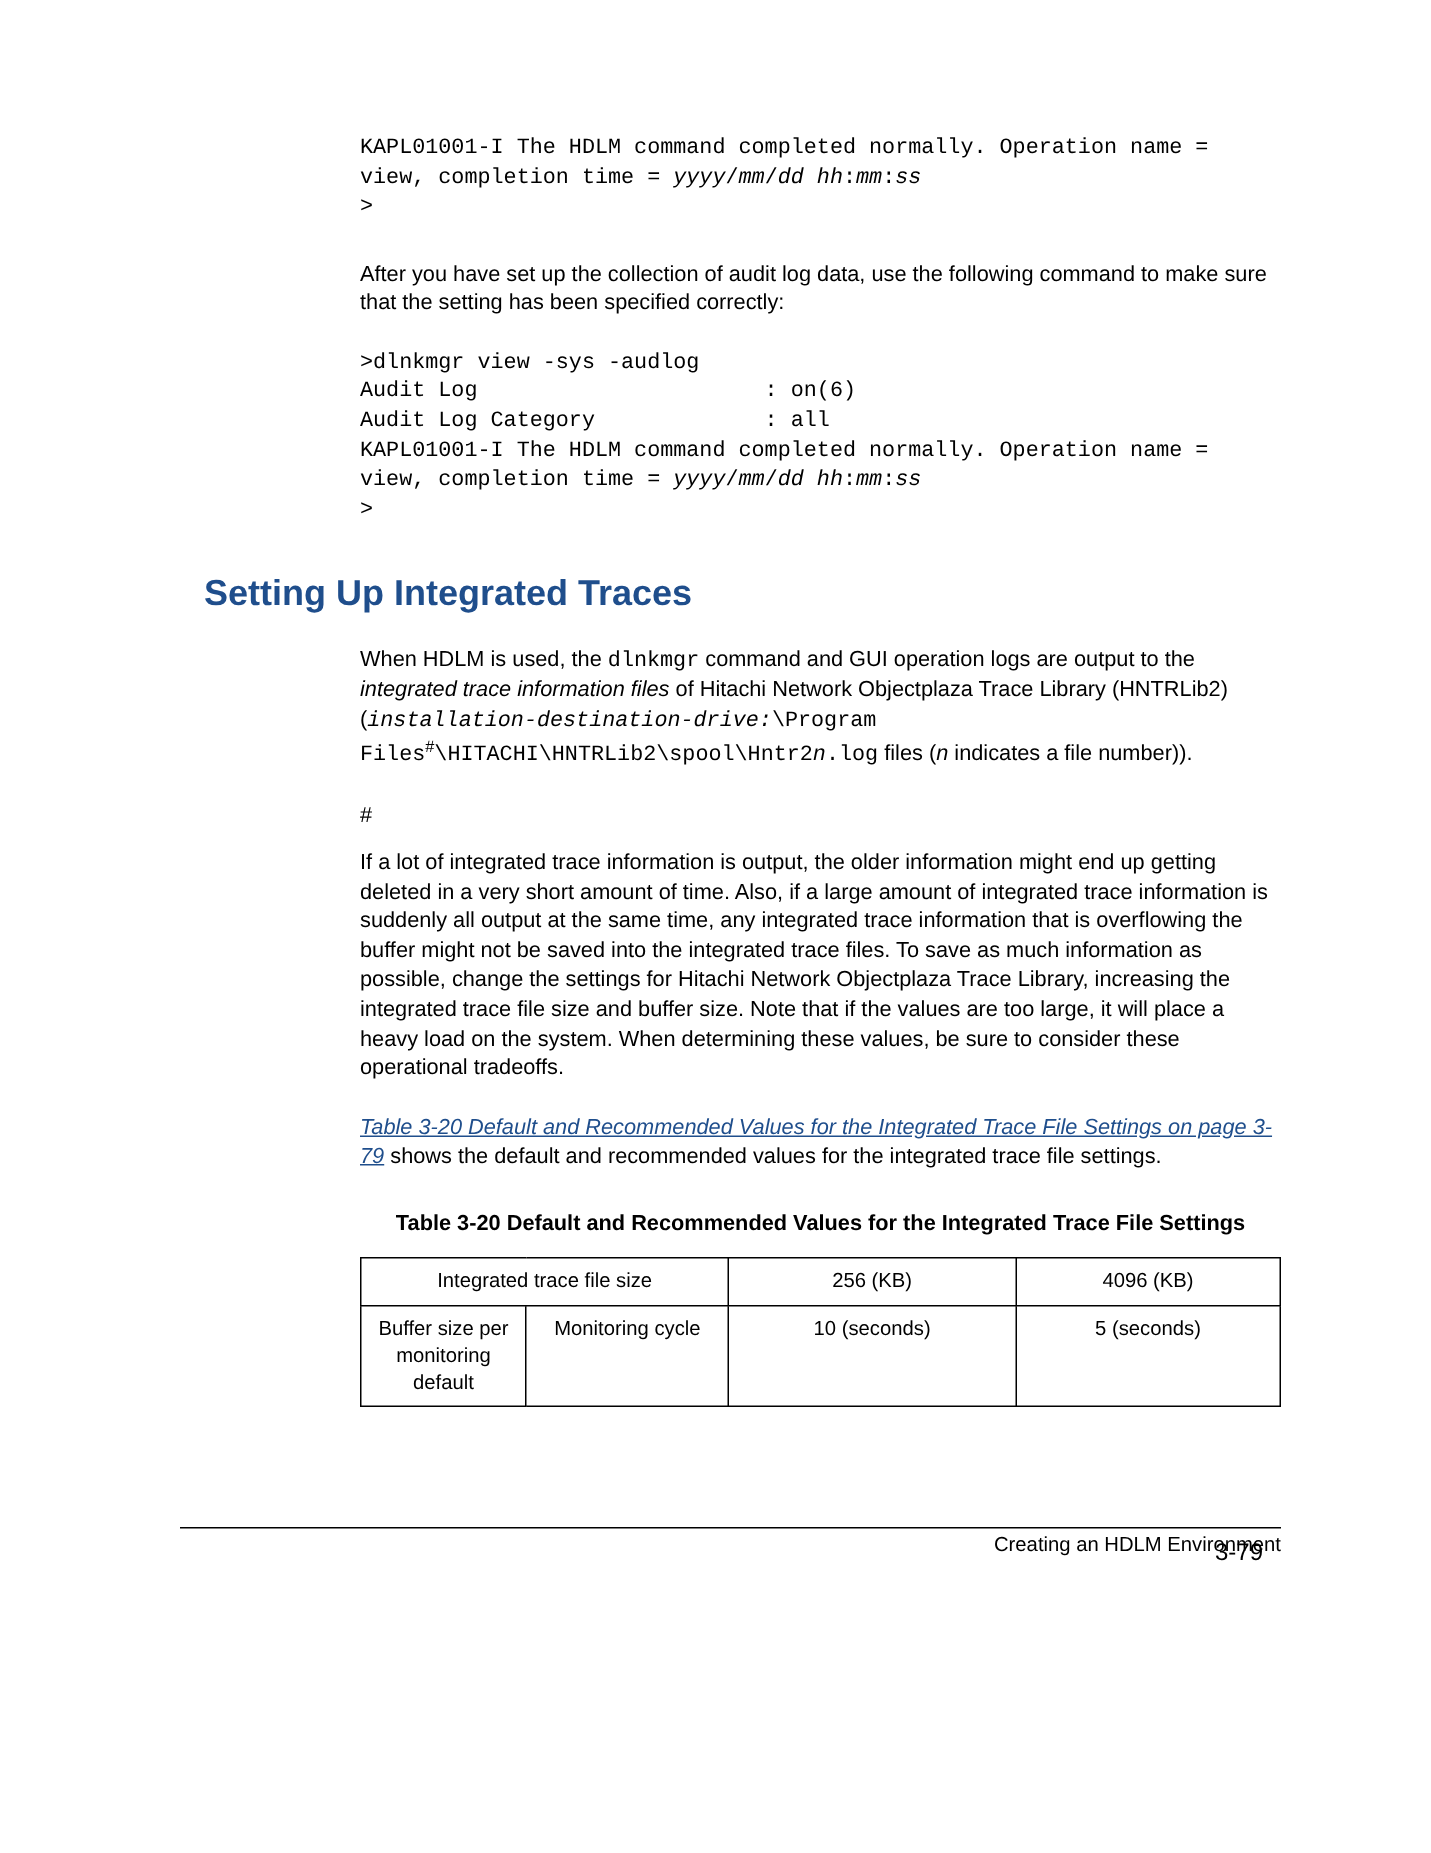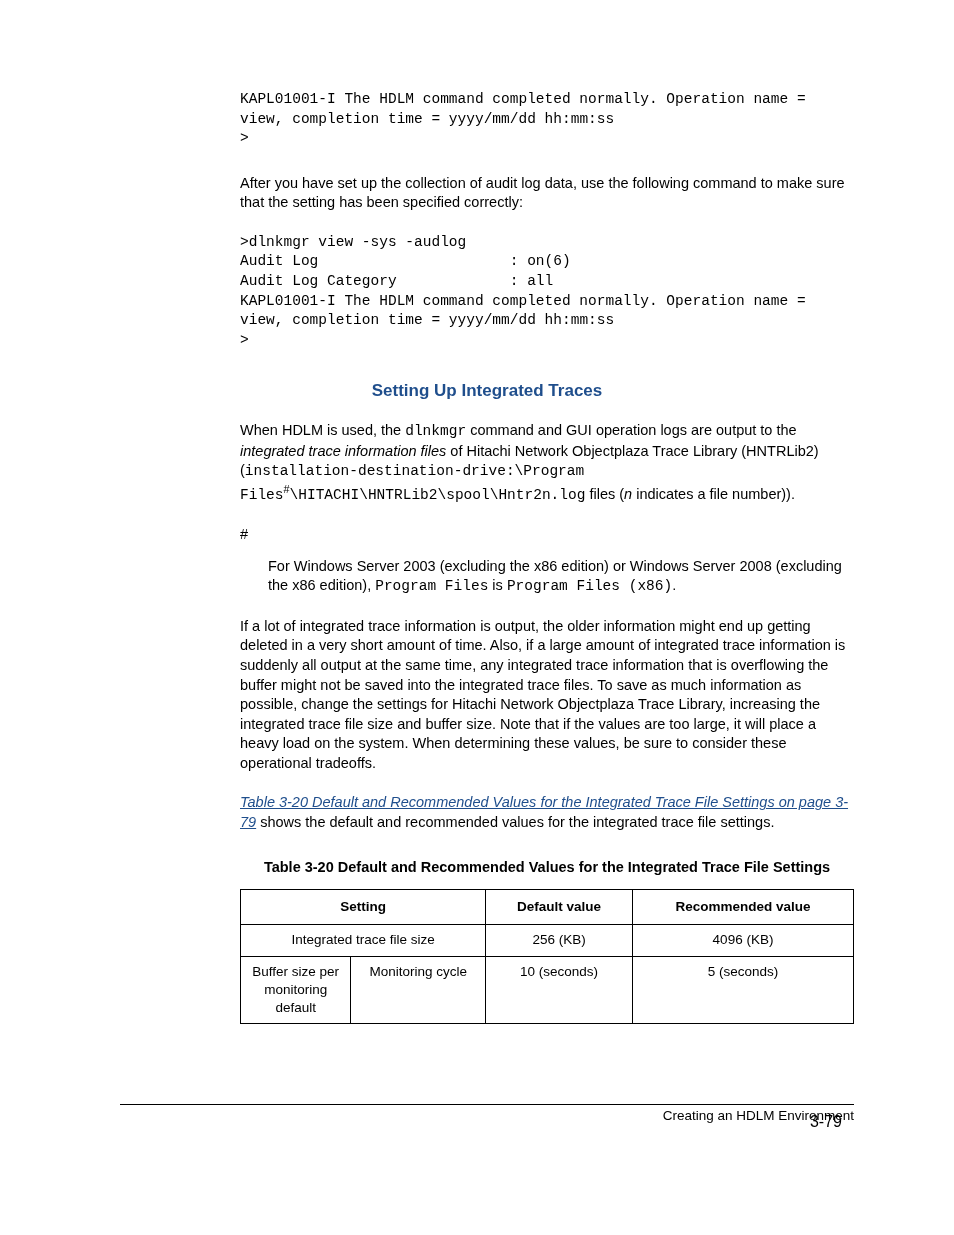--- a/index.html
+++ b/index.html
@@ -20,28 +20,28 @@
     font-family: "Courier New", monospace;
     font-size: 14.5px;
     white-space: pre;
     margin: 0 0 25px 0;
     line-height: 1.35;
   }
   .code-inline {
     font-family: "Courier New", monospace;
   }
   .code-italic {
+    font-style: italic;
   }
   h2 {
     color: #1f4e8c;
     font-family: Verdana, Arial, sans-serif;
     font-weight: bold;
-    font-size: 17px;
-    margin: 30px 0 18px 0;
-    text-align: center;
+    font-size: 24px;
+    margin: 30px 0 18px 16px;
   }
   p {
     margin: 12px 0 20px 0;
   }
   .hash-note {
     margin: 0 0 4px 0;
   }
   .hash-body {
     margin-left: 28px;
     margin-bottom: 20px;
@@ -115,39 +115,31 @@
 
 <h2>Setting Up Integrated Traces</h2>
 
 <div class="content-block">
 
 <p>
 <span>When HDLM is used, the </span><span class="code-inline">dlnkmgr</span><span> command and GUI operation logs are output to the </span><em>integrated trace information files</em><span> of Hitachi Network Objectplaza Trace Library (HNTRLib2) (</span><span class="code-inline code-italic">installation-destination-drive:</span><span class="code-inline">\Program Files</span><span class="sup">#</span><span class="code-inline">\HITACHI\HNTRLib2\spool\Hntr2</span><span class="code-inline code-italic">n</span><span class="code-inline">.log</span><span> files (</span><em>n</em><span> indicates a file number)).</span>
 </p>
 
 <p class="hash-note">#</p>
-<p class="hash-body">
-<span>For Windows Server 2003 (excluding the x86 edition) or Windows Server 2008 (excluding the x86 edition), </span><span class="code-inline">Program Files</span><span> is </span><span class="code-inline">Program Files (x86)</span><span>.</span>
-</p>
 
 <p>If a lot of integrated trace information is output, the older information might end up getting deleted in a very short amount of time. Also, if a large amount of integrated trace information is suddenly all output at the same time, any integrated trace information that is overflowing the buffer might not be saved into the integrated trace files. To save as much information as possible, change the settings for Hitachi Network Objectplaza Trace Library, increasing the integrated trace file size and buffer size. Note that if the values are too large, it will place a heavy load on the system. When determining these values, be sure to consider these operational tradeoffs.</p>
 
 <p>
 <a class="link">Table 3-20 Default and Recommended Values for the Integrated Trace File Settings on page 3-79</a><span> shows the default and recommended values for the integrated trace file settings.</span>
 </p>
 
 <p class="table-caption">Table 3-20 Default and Recommended Values for the Integrated Trace File Settings</p>
 
 <table>
   <tbody>
-        <tr>
-    <th colspan="2">Setting</th>
-    <th>Default value</th>
-    <th>Recommended value</th>
-  </tr>
   <tr>
     <td colspan="2">Integrated trace file size</td>
     <td>256 (KB)</td>
     <td>4096 (KB)</td>
   </tr>
   <tr>
     <td style="width:18%;">Buffer size per monitoring default</td>
     <td style="width:22%;">Monitoring cycle</td>
     <td>10 (seconds)</td>
     <td>5 (seconds)</td>

